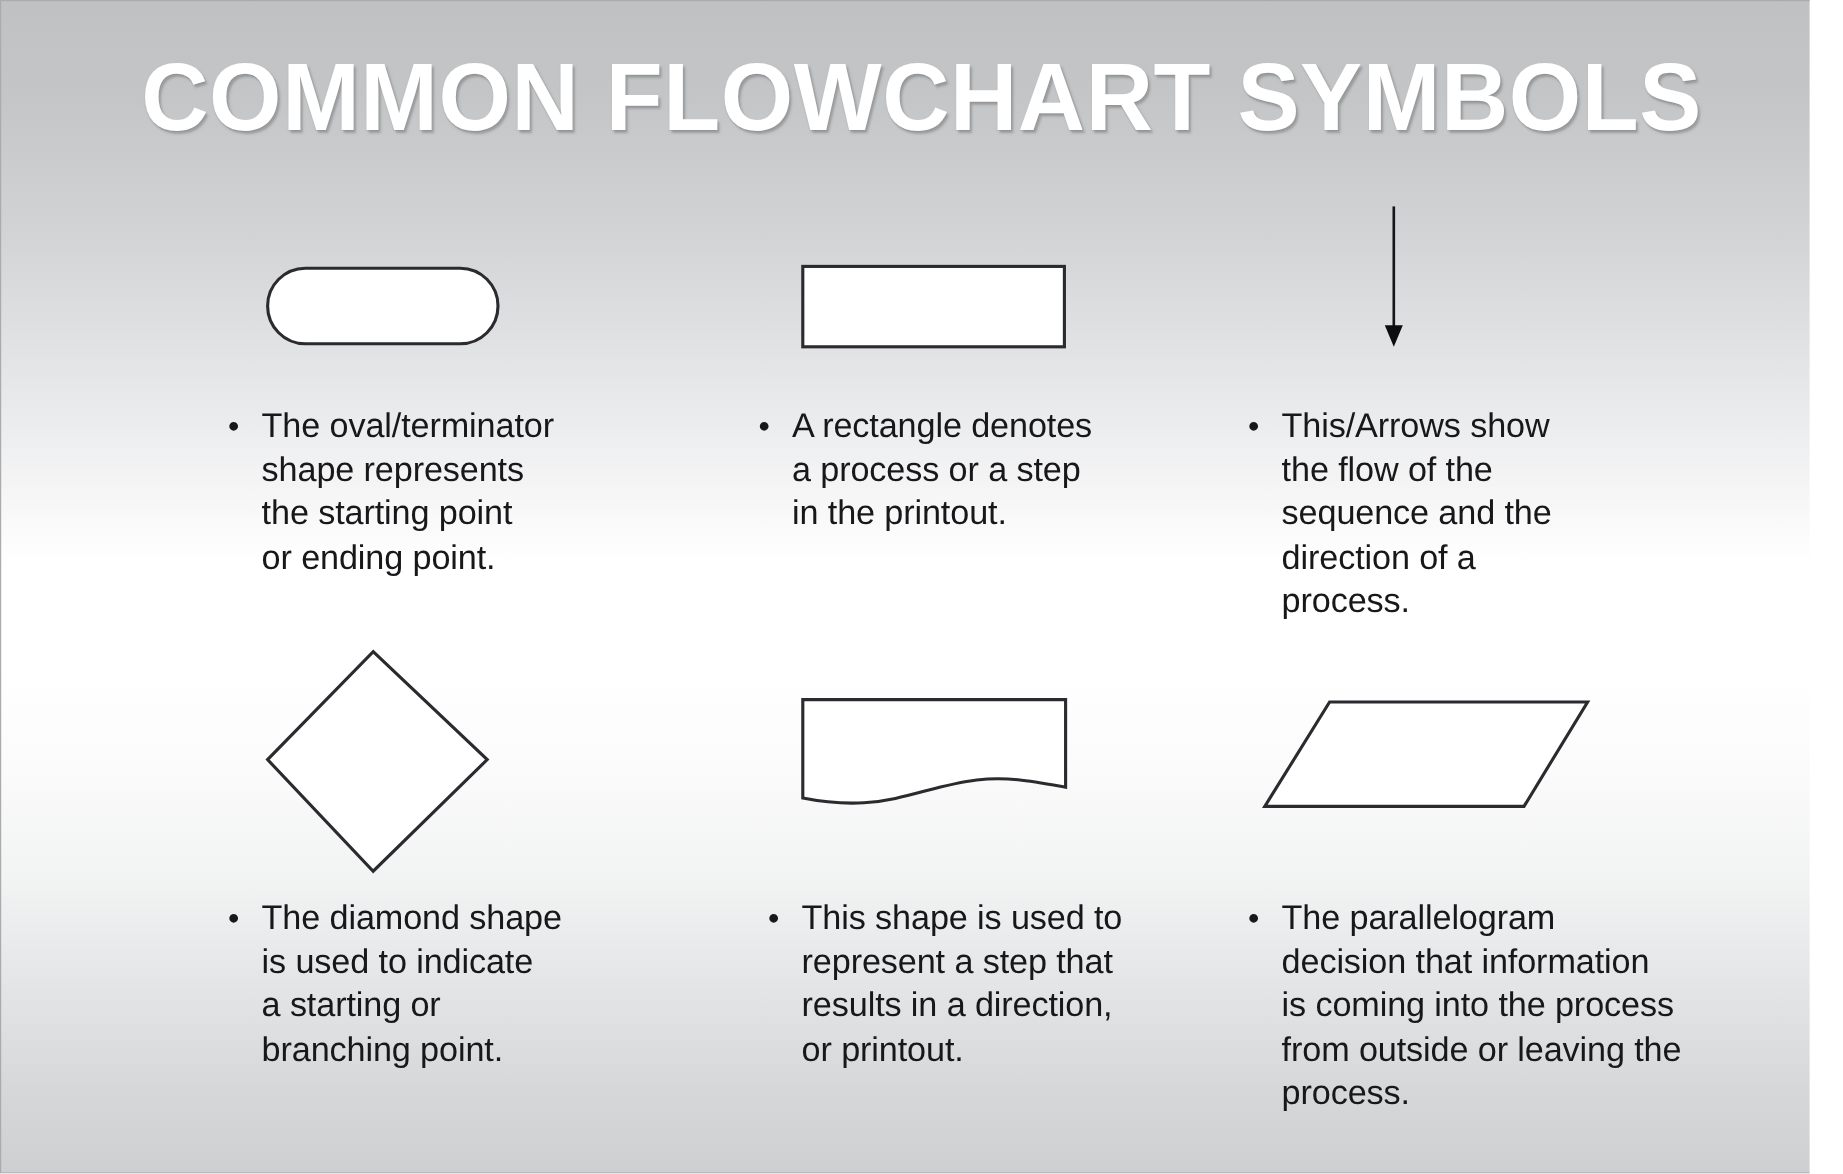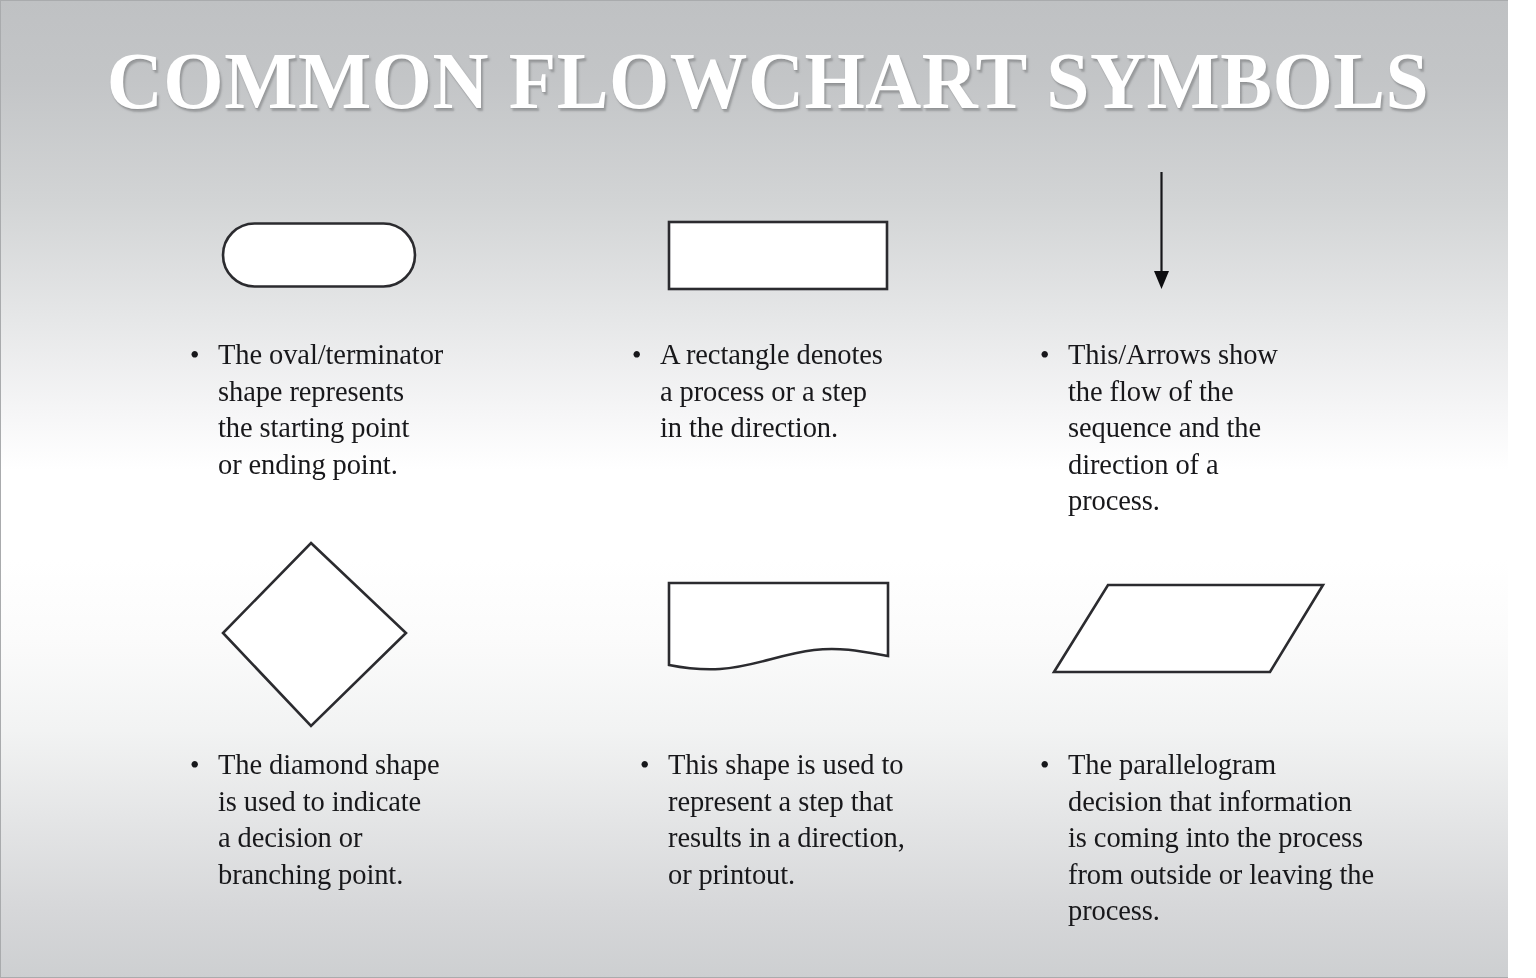--- a/index.html
+++ b/index.html
@@ -7,21 +7,21 @@
     margin: 0;
     padding: 0;
     background: #ffffff;
   }
 
   #slide {
     position: relative;
     width: 1508px;
     height: 978px;
     overflow: hidden;
-    font-family: Liberation Serif, serif;
+    font-family: Liberation Sans, sans-serif;
     
     background:
       linear-gradient(to bottom,
         #bfc1c3 0px,
         #c3c5c7 80px,
         #d2d4d5 200px,
         #e6e7e8 320px,
         #f7f7f8 420px,
         #ffffff 470px,
         #ffffff 560px,
@@ -165,37 +165,37 @@
     <span class="bullet-text">The oval/terminator
 shape represents
 the starting point
 or ending point.</span>
   </div>
 
   <div id="text-rectangle" class="bullet-block">
     <span class="bullet-dot">•</span>
     <span class="bullet-text">A rectangle denotes
 a process or a step
-in the direction.</span>
+in the printout.</span>
   </div>
 
   <div id="text-arrow" class="bullet-block">
     <span class="bullet-dot">•</span>
     <span class="bullet-text">This/Arrows show
 the flow of the
 sequence and the
 direction of a
 process.</span>
   </div>
 
   <div id="text-diamond" class="bullet-block">
     <span class="bullet-dot">•</span>
     <span class="bullet-text">The diamond shape
 is used to indicate
-a decision or
+a starting or
 branching point.</span>
   </div>
 
   <div id="text-document" class="bullet-block">
     <span class="bullet-dot">•</span>
     <span class="bullet-text">This shape is used to
 represent a step that
 results in a direction,
 or printout.</span>
   </div>

